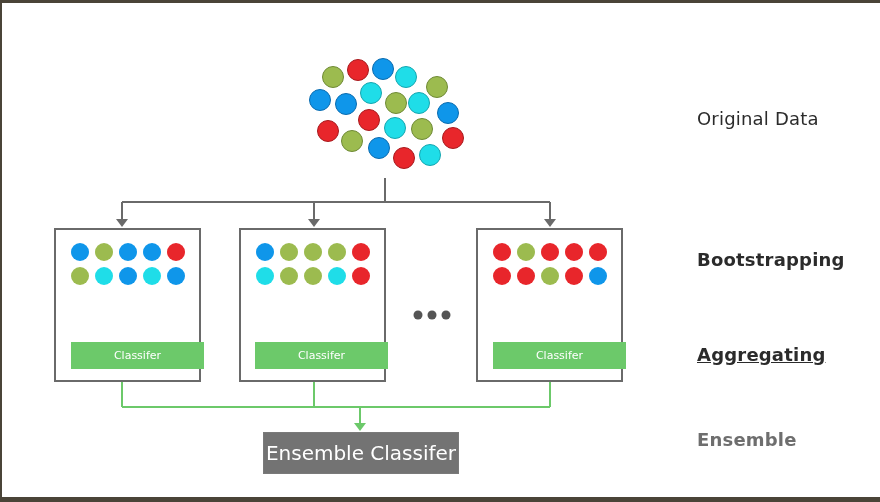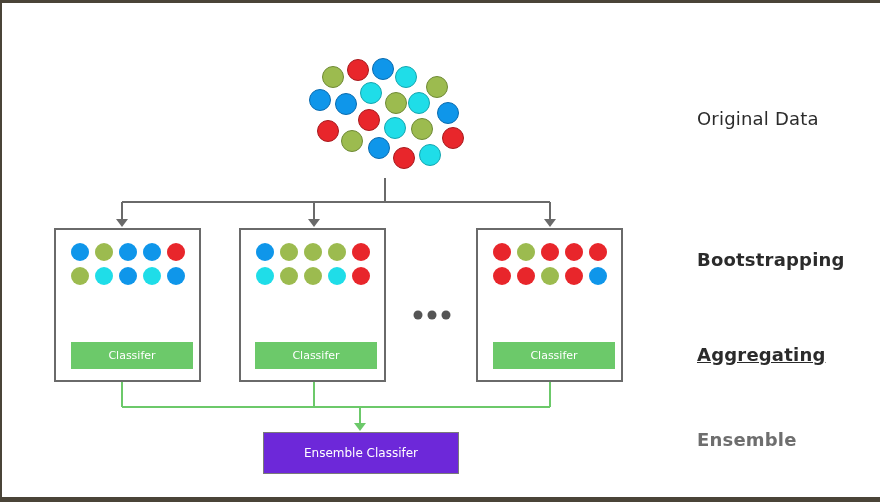--- a/index.html
+++ b/index.html
@@ -17,27 +17,27 @@
     position: absolute; left: 697px; font-size: 18px; color: #2b2b2b;
     white-space: nowrap; letter-spacing: 0.2px;
   }
   .stage-label.bold { font-weight: bold; text-align: center; }
   .stage-label.muted { font-weight: bold; color: #6e6e6e; }
   .panel {
     position: absolute; top: 228px; width: 147px; height: 154px;
     border: 2px solid #6a6a6a; box-sizing: border-box; background: #fff;
   }
   .classifier {
-    position: absolute; top: 342px; width: 122px; height: 27px;
+    position: absolute; top: 342px; width: 133px; height: 27px;
     background: #6cc96a; color: #fff; font-size: 11px;
     display: flex; align-items: center; justify-content: center;
   }
   .ensemble {
     position: absolute; left: 263px; top: 432px; width: 196px; height: 42px;
-    background: #6d28d9; color: #fff; font-size: 12px;
+    background: #737373; color: #fff; font-size: 20px;
     display: flex; align-items: center; justify-content: center;
     border: 1px solid #7a7a7a; box-sizing: border-box;
   }
 </style>
 </head>
 <body>
 
 <div id="canvas">
   <svg id="diagram-svg" width="878" height="494" viewBox="2 3 878 494">
     <g id="cloud">

